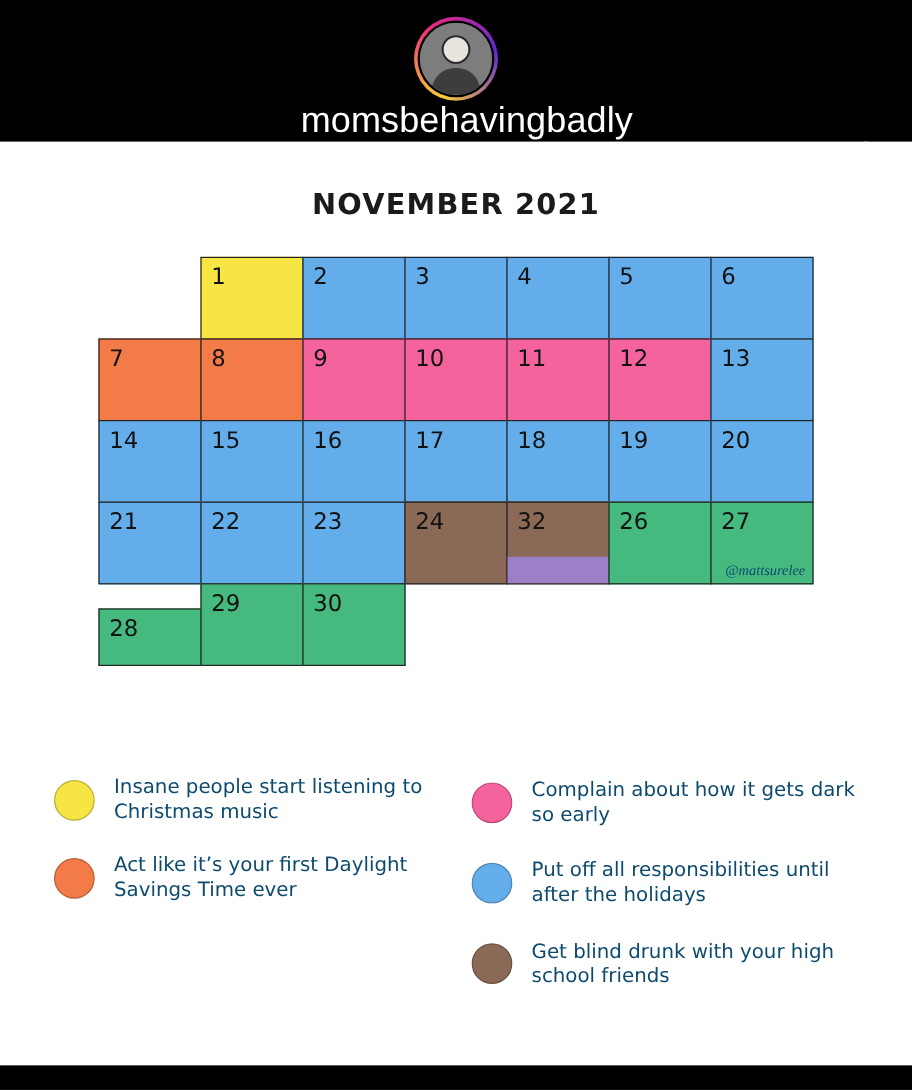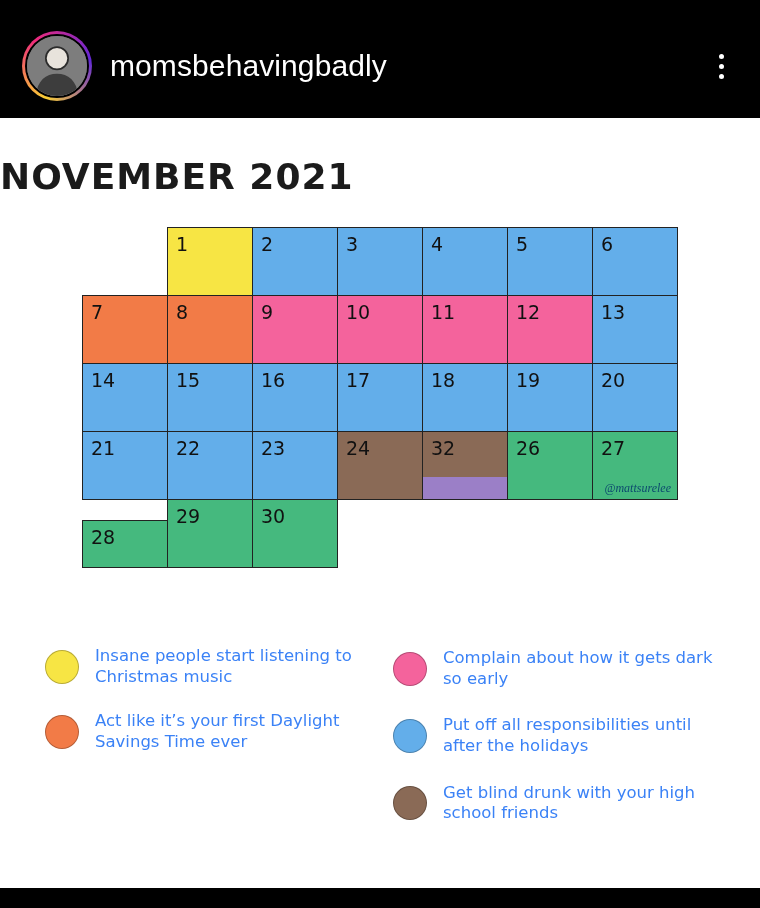--- a/index.html
+++ b/index.html
@@ -17,20 +17,21 @@
 
   
   .ig-header {
     position: absolute;
     left: 0; top: 14px;
     width: 760px; height: 104px;
     background: #000;
     display: flex;
     align-items: center;
     padding: 0 22px;
+    flex-direction: column;
   }
   .avatar-ring {
     width: 70px; height: 70px;
     border-radius: 50%;
     padding: 3px;
     background: conic-gradient(from 200deg, #f9ce34, #ee2a7b, #6228d7, #f9ce34);
     display: flex; align-items: center; justify-content: center;
     flex: 0 0 auto;
   }
   .avatar-inner {
@@ -67,23 +68,23 @@
 
   
   .post {
     position: absolute;
     left: 0; top: 118px;
     width: 760px; height: 770px;
     background: #fff;
   }
 
   .post-title {
-    text-align: left;
+    text-align: center;
     margin-top: 38px;
-    font-size: 36px;
+    font-size: 24px;
     font-weight: bold;
     letter-spacing: 1px;
     color: #1b1b1b;
     font-family: "DejaVu Sans", sans-serif;
   }
 
   
   .cal-wrap {
     position: relative;
     width: 596px;
@@ -140,21 +141,21 @@
   .legend-item { display: flex; align-items: center; gap: 16px; }
   .swatch {
     width: 34px; height: 34px;
     border-radius: 50%;
     border: 1px solid rgba(0,0,0,.25);
     flex: 0 0 auto;
   }
   .legend-text {
     font-size: 16.5px;
     line-height: 1.25;
-    color: #3b82f6;
+    color: #0c4a6e;
     font-family: "DejaVu Sans", sans-serif;
   }
   .bottom-bar {
     position: absolute;
     left: 0; bottom: 0;
     width: 760px; height: 20px;
     background: #000;
   }
 </style>
 </head>

